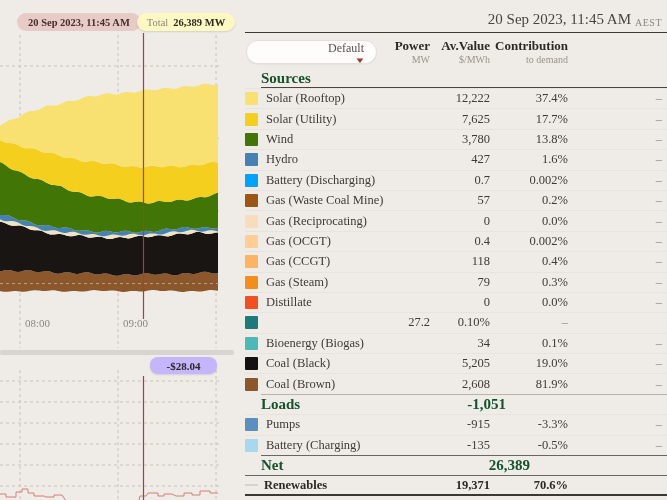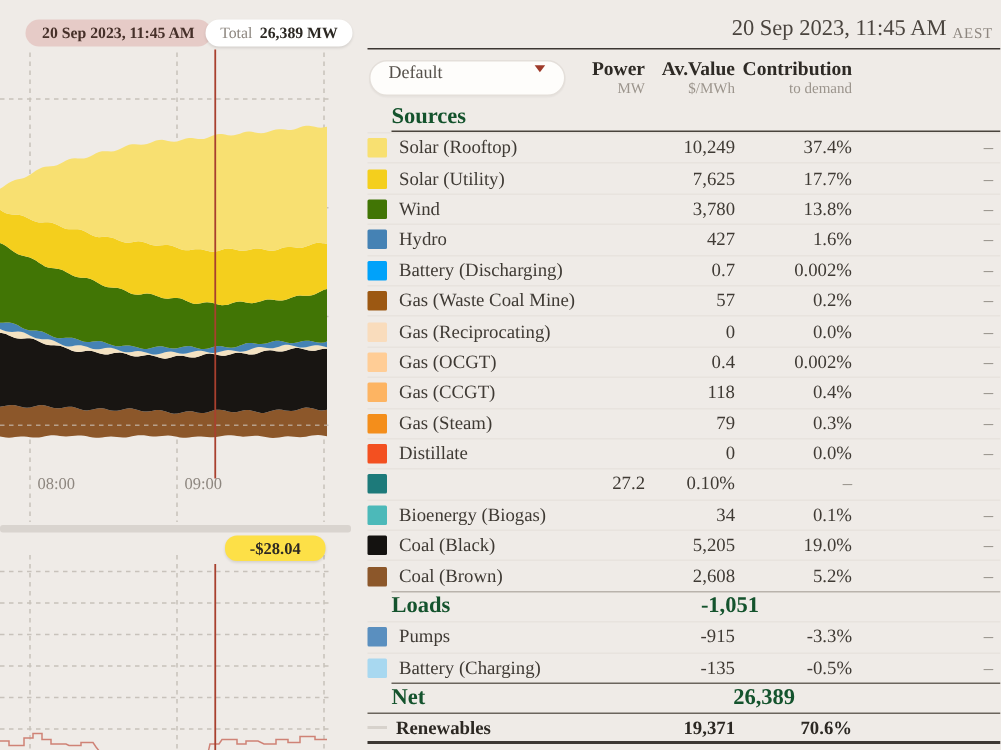--- a/index.html
+++ b/index.html
@@ -8,44 +8,44 @@
 
   
   .chart-panel { position:absolute; left:0; top:0; width:240px; height:500px; }
   .chart-panel svg { position:absolute; left:0; display:block; }
   #gen-svg { top:0; }
   #price-svg { top:356px; }
 
   .hover-capsule { position:absolute; left:17px; top:13px; display:flex; z-index:5; }
   .pill { height:18px; display:flex; align-items:center; font-size:10.5px; border-radius:9px; white-space:nowrap; }
   .pill-date { background:#e6cbc7; color:#463029; font-weight:bold; padding:0 11px; }
-  .pill-total { background:#ffffff; padding:0 10px; margin-left:-4px; box-shadow:0 1px 2px rgba(0,0,0,0.12);justify-content:flex-end; }
+  .pill-total { background:#fef9c3; padding:0 10px; margin-left:-4px; box-shadow:0 1px 2px rgba(0,0,0,0.12);justify-content:flex-end; }
   .pill-total .t-label { color:#8d867f; margin-right:5px; }
   .pill-total .t-value { color:#2c2823; font-weight:bold; }
 
   .x-tick { position:absolute; top:317px; font-size:11px; color:#8d867f; z-index:2; }
   .x-tick.t0 { left:25px; } .x-tick.t1 { left:123px; }
 
   .chart-divider { position:absolute; left:0; top:350px; width:234px; height:5px; background:#d9d4cf; border-radius:2px; }
 
-  .price-pill { position:absolute; left:150px; top:357px; width:67px; height:17px; background:#fde047; border-radius:8px;
+  .price-pill { position:absolute; left:150px; top:357px; width:67px; height:17px; background:#c4b5fd; border-radius:8px;
     display:flex; align-items:center; justify-content:center; font-size:11px; font-weight:bold; color:#2c2823;
     box-shadow:0 1px 2px rgba(0,0,0,0.12); z-index:5; }
 
   
   .table-panel { position:absolute; left:245px; top:0; width:422px; height:500px; }
   .panel-header { height:33px; border-bottom:1px solid #3c3733; display:flex; align-items:flex-end; justify-content:flex-end;
     padding:0 5px 4px 0; }
   .header-datetime { font-size:15px; color:#4a443e; }
   .header-tz { font-size:10px; color:#8d867f; margin-left:4px; letter-spacing:0.5px; }
 
   .controls-row { height:37px; position:relative; padding-right:5px; display:grid; grid-template-columns:185px 60px 78px 94px; }
   .dropdown { position:absolute; left:1px; top:7px; width:131px; height:24px; background:#fefdfb; border:1px solid #e4dfda;
-    border-radius:12px; display:flex; align-items:flex-start; justify-content:space-between; padding:0 12px; cursor:pointer;
-    box-shadow:0 1px 1px rgba(0,0,0,0.04); }
+    border-radius:12px; display:flex; align-items:flex-end; justify-content:space-between; padding:0 12px; cursor:pointer;
+    box-shadow:0 1px 1px rgba(0,0,0,0.04);flex-direction:column; }
   .dropdown-label { font-size:12px; color:#55504a; }
   .chevron { color:#9e3a2a; font-size:8px; transform:scaleX(1.5); }
   .colhead { position:relative; }
   .col-title { position:absolute; right:0; top:5px; font-size:13px; font-weight:bold; color:#2e2a25; white-space:nowrap; }
   .col-unit { position:absolute; right:0; top:21px; font-size:10px; color:#9b948c; white-space:nowrap; }
 
   .trow { height:20.4px; padding-right:5px; display:grid; grid-template-columns:19px 1fr 60px 78px 94px; align-items:center;
     border-top:1px solid #e8e3de; font-size:12.5px; cursor:pointer; }
   .trow .swatch { width:13px; height:13px; border-radius:1px; }
   .trow .lbl { color:#3f3a34; padding-left:2px; white-space:nowrap; }
@@ -145,21 +145,21 @@
     <span>Sources</span>
     <span></span>
       <span></span>
       <span></span>
   </div>
 
   <div id="sources-body">
       <div class="trow">
         <span class="swatch" style="background: rgb(248, 224, 113);"></span>
         <span class="lbl">Solar (Rooftop)</span>
-        <span class="num">10,249</span>
+        <span class="num">12,222</span>
         <span class="num">37.4%</span>
         <span class="dash">–</span>
       </div>
       <div class="trow">
         <span class="swatch" style="background: rgb(244, 207, 29);"></span>
         <span class="lbl">Solar (Utility)</span>
         <span class="num">7,625</span>
         <span class="num">17.7%</span>
         <span class="dash">–</span>
       </div>
@@ -243,21 +243,21 @@
         <span class="swatch" style="background: rgb(20, 18, 16);"></span>
         <span class="lbl">Coal (Black)</span>
         <span class="num">5,205</span>
         <span class="num">19.0%</span>
         <span class="dash">–</span>
       </div>
       <div class="trow">
         <span class="swatch" style="background: rgb(140, 87, 42);"></span>
         <span class="lbl">Coal (Brown)</span>
         <span class="num">2,608</span>
-        <span class="num">5.2%</span>
+        <span class="num">81.9%</span>
         <span class="dash">–</span>
       </div>
     </div>
 
   <div class="sec-row" id="loads-row">
     <span>Loads</span>
     <span class="num">-1,051</span>
     <span></span>
       <span></span>
   </div>

